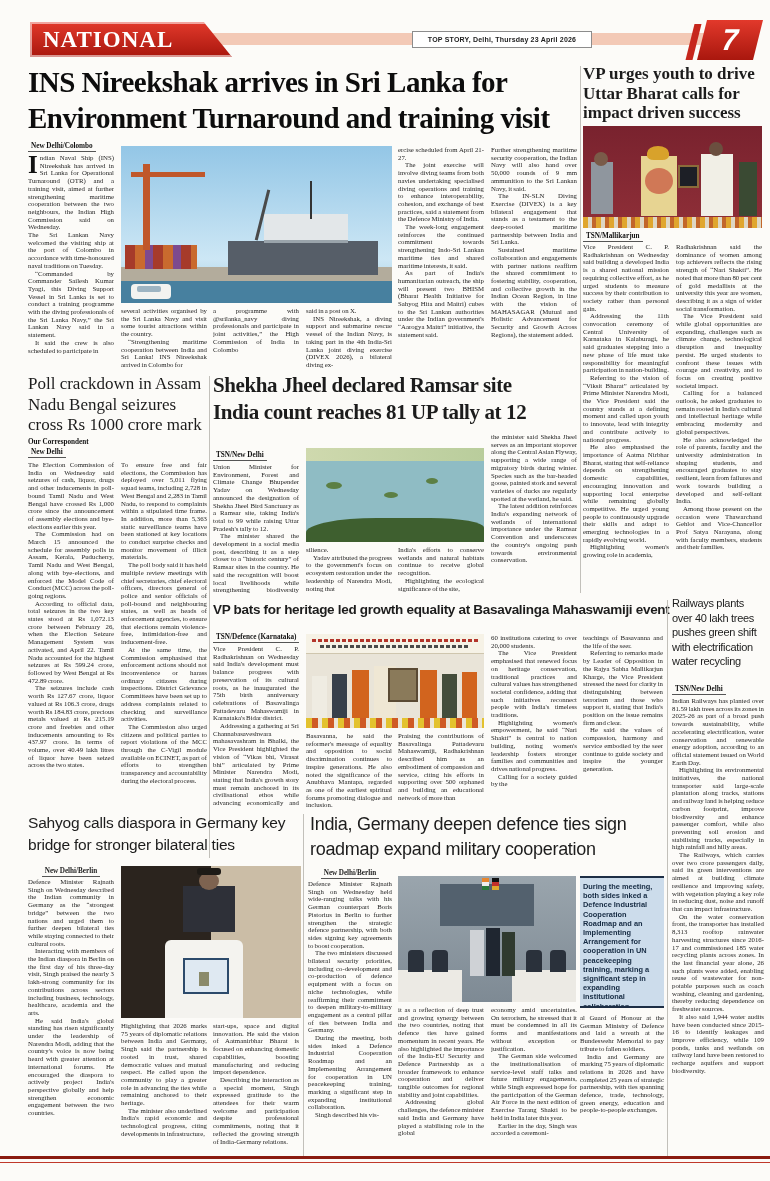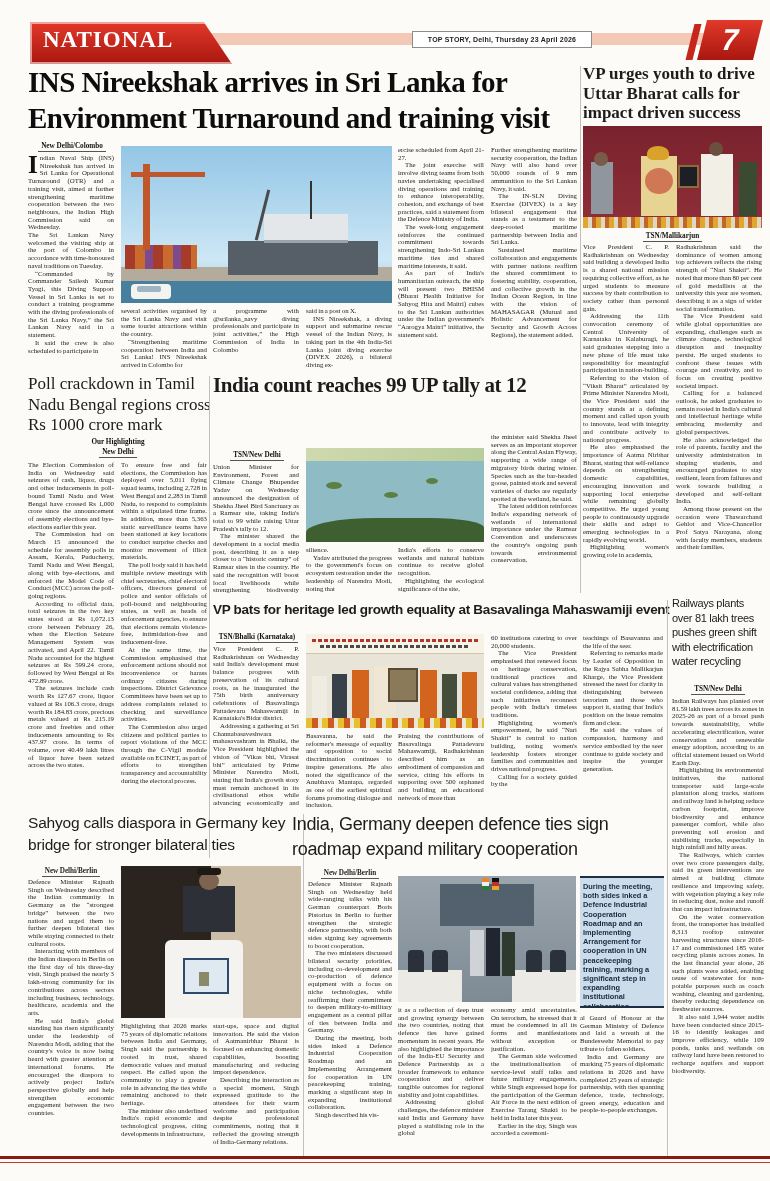--- a/index.html
+++ b/index.html
@@ -1,37 +1,37 @@
 <!DOCTYPE html>
 <html><head>
 <meta charset="utf-8">
 <style>
   html,body{margin:0;padding:0}
   body{width:770px;height:1181px;position:relative;background:#fcfbf8;font-family:"Liberation Serif",serif;color:#1c1c1c;overflow:hidden}
   .abs{position:absolute}
   
   .band{position:absolute;left:30px;top:33px;width:700px;height:12px;background:#f3c9b6}
-  .nat{position:absolute;left:30px;top:22px;width:202px;height:42px;background:linear-gradient(#e2392b,#a9170e);clip-path:polygon(0 0,86% 0,100% 100%,0 100%);box-shadow:inset 0 0 0 2px rgba(255,255,255,.55);color:#fff;font:700 23px/35px "Liberation Serif",serif;letter-spacing:1px;padding-left:13px;box-sizing:border-box}
+  .nat{position:absolute;left:30px;top:22px;width:202px;height:35px;background:linear-gradient(#e2392b,#a9170e);clip-path:polygon(0 0,86% 0,100% 100%,0 100%);box-shadow:inset 0 0 0 2px rgba(255,255,255,.55);color:#fff;font:700 23px/35px "Liberation Serif",serif;letter-spacing:1px;padding-left:13px;box-sizing:border-box}
   .topstory{position:absolute;left:412px;top:31px;width:180px;height:17px;background:#fff;border:1px solid #8c8c8c;font:700 7px/15px "Liberation Sans",sans-serif;text-align:center;color:#222;letter-spacing:.2px;box-sizing:border-box}
   .pg7{position:absolute;left:702px;top:20px;width:56px;height:40px;background:linear-gradient(#e2392b,#a9170e);transform:skewX(-14deg);color:#fff;font:700 30px/40px "Liberation Sans",sans-serif;text-align:center}
   .pg7s{position:absolute;left:690px;top:24px;width:7px;height:36px;background:#c6271d;transform:skewX(-14deg)}
   
   .h-ins{position:absolute;left:28px;top:64px;width:550px;font:700 29px/36px "Liberation Serif",serif;letter-spacing:-.5px;color:#0d0d0d}
   .h-vpy{position:absolute;left:583px;top:64px;width:182px;font:600 17px/19.5px "Liberation Serif",serif}
   .h-poll{position:absolute;left:28px;top:374px;width:186px;font:400 17px/20.5px "Liberation Serif",serif}
   .h-ram{position:absolute;left:213px;top:372px;width:366px;font:700 21px/27px "Liberation Serif",serif;letter-spacing:-.4px}
   .h-her{position:absolute;left:213px;top:601px;width:456px;font:700 13.5px/17px "Liberation Sans",sans-serif;letter-spacing:-.3px;white-space:nowrap}
   .h-rail{position:absolute;left:672px;top:596px;width:92px;font:500 11px/14.5px "Liberation Sans",sans-serif;letter-spacing:-.3px}
   .h-raj{position:absolute;left:28px;top:812px;width:278px;font:300 15.5px/22px "Liberation Sans",sans-serif;letter-spacing:-.2px}
-  .h-ig{position:absolute;left:292px;top:812px;width:352px;font:400 18px/25px "Liberation Sans",sans-serif;letter-spacing:-.3px}
+  .h-ig{position:absolute;left:310px;top:812px;width:352px;font:400 18px/25px "Liberation Sans",sans-serif;letter-spacing:-.3px}
   
   .col{position:absolute;font-size:6.8px;line-height:7.7px;text-align:justify;overflow:hidden;color:#242424;word-spacing:-.4px}
   .col p{margin:0;text-indent:7px}
   .col p:first-child{text-indent:0}
-  .byline{position:absolute;text-align:center;font-weight:700;font-size:7.2px;line-height:10px;color:#111}
+  .byline{position:absolute;text-align:left;font-weight:700;font-size:7.2px;line-height:10px;color:#111}
   .byline .u{border-bottom:.8px solid #555;padding:0 3px 1px}
   .dl{display:block;text-align:center;font-weight:700;font-size:7.2px;line-height:10px;margin-bottom:2px}
   .dl .u{border-bottom:.8px solid #555;padding:0 3px 1px}
   .dropcap{float:left;font:700 25px/21px "Liberation Serif",serif;padding:0 2px 0 0;color:#111}
   .vline{position:absolute;width:1px;background:#c2c0ba}
   .photo{position:absolute;overflow:hidden;background:#d8d5cc}
   .callout{position:absolute;left:580px;top:876px;width:84px;height:132px;background:#ccdceb;border-top:2px solid #1d2e45;border-bottom:2px solid #1d2e45;padding:4px 3px;box-sizing:border-box;font:700 7.4px/9.2px "Liberation Sans",sans-serif;color:#152a42;overflow:hidden}
   .rule1{position:absolute;left:0;top:1156px;width:770px;height:3px;background:#8a1b10}
   .rule2{position:absolute;left:0;top:1162px;width:770px;height:1px;background:#c0392b}
 </style>
@@ -115,41 +115,42 @@
     <p>Highlighting women's growing role in academia,</p>
   </div>
 <div class="col" style="left:676px;top:243px;width:86px;height:350px">
     <p>Radhakrishnan said the dominance of women among top achievers reflects the rising strength of “Nari Shakti”. He noted that more than 80 per cent of gold medallists at the university this year are women, describing it as a sign of wider social transformation.</p>
     <p>The Vice President said while global opportunities are expanding, challenges such as climate change, technological dis­ruption and inequality persist. He urged students to confront these issues with courage and creativity, and to focus on creating positive societal impact.</p>
     <p>Calling for a balanced outlook, he asked graduates to remain rooted in India's cultural and intellectual heritage while embracing modernity and global perspectives.</p>
     <p>He also acknowledged the role of parents, faculty and the university administration in shaping students, and encouraged graduates to stay resilient, learn from failures and work towards building a developed and self-reliant India.</p>
     <p>Among those present on the occasion were Thawarchand Gehlot and Vice-Chancellor Prof Satya Narayana, along with faculty members, students and their families.</p>
   </div>
 
-<div class="h-poll">Poll crackdown in Tamil Nadu Bengal regions cross Rs 1000 crore mark</div>
+<div class="h-poll">Poll crackdown in Assam Nadu Bengal seizures cross Rs 1000 crore mark</div>
 <div class="byline" style="left:28px;top:437px;width:180px">
-  <span style="display:block">Our Highlighting</span>
+  <span style="display:block">Our Correspondent</span>
   <span class="u">New Delhi</span>
 </div>
 <div class="col" style="left:28px;top:461px;width:86px;height:397px">
     <p>The Election Commission of India on Wednesday said seizures of cash, liquor, drugs and other inducements in poll-bound Tamil Nadu and West Bengal have crossed Rs 1,000 crore since the announcement of assembly elections and bye-elections earlier this year.</p>
     <p>The Commission had on March 15 announced the schedule for assembly polls in Assam, Kerala, Puducherry, Tamil Nadu and West Bengal, along with bye-elections, and enforced the Model Code of Conduct (MCC) across the poll-going regions.</p>
     <p>According to official data, total seizures in the two key states stood at Rs 1,072.13 crore between February 26, when the Election Seizure Management System was activated, and April 22. Tamil Nadu accounted for the highest seizures at Rs 599.24 crore, followed by West Bengal at Rs 472.89 crore.</p>
     <p>The seizures include cash worth Rs 127.67 crore, liquor valued at Rs 106.3 crore, drugs worth Rs 184.83 crore, precious metals valued at Rs 215.19 crore and freebies and other inducements amounting to Rs 437.97 crore. In terms of volume, over 40.49 lakh litres of liquor have been seized across the two states.</p>
   </div>
 <div class="col" style="left:121px;top:461px;width:86px;height:397px">
     <p>To ensure free and fair elections, the Commission has deployed over 5,011 flying squad teams, including 2,728 in West Bengal and 2,283 in Tamil Nadu, to respond to complaints within a stipulated time frame. In addition, more than 5,363 static surveillance teams have been stationed at key locations to conduct surprise checks and monitor movement of illicit materials.</p>
     <p>The poll body said it has held multiple review meetings with chief secretaries, chief electoral officers, directors general of police and senior officials of poll-bound and neighbouring states, as well as heads of enforcement agencies, to ensure that elections remain violence-free, intimidation-free and inducement-free.</p>
     <p>At the same time, the Commission emphasised that enforcement actions should not inconvenience or harass ordinary citizens during inspections. District Grievance Committees have been set up to address complaints related to checking and surveillance activities.</p>
     <p>The Commission also urged citizens and political parties to report violations of the MCC through the C-Vigil module available on ECINET, as part of efforts to strengthen transparency and accountability during the electoral process.</p>
   </div>
 <div class="vline" style="left:209px;top:376px;height:482px"></div>
 
 <div class="h-ram">
-  <span style="display:block">India count reaches 99 UP tally at 12</span>
+  <span style="display:block">Shekha Jheel declared Ramsar site</span>
+  <span style="display:block">India count reaches 81 UP tally at 12</span>
 </div>
 <div class="byline" style="left:213px;top:450px;width:88px"><span class="u">TSN/New Delhi</span></div>
 <div class="col" style="left:213px;top:463px;width:86px;height:131px">
     <p>Union Minister for Environment, Forest and Climate Change Bhupender Yadav on Wednesday announced the designation of Shekha Jheel Bird Sanctuary as a Ramsar site, taking India's total to 99 while raising Uttar Pradesh's tally to 12.</p>
     <p>The minister shared the development in a social media post, describing it as a step closer to a “historic century” of Ramsar sites in the country. He said the recognition will boost local livelihoods while strengthening biodiversity conservation, water security and climate re-</p>
   </div>
 <div class="photo" style="left:306px;top:448px;width:178px;height:94px">
   <div class="abs" style="inset:0;background:#8fbcc4"></div>
   <div class="abs" style="left:0;top:0;width:178px;height:13px;background:linear-gradient(90deg,#cfd9ae,#b9cd9c)"></div>
   <div class="abs" style="left:20px;top:34px;width:16px;height:7px;background:#5c7f44;border-radius:50%"></div>
@@ -164,21 +165,21 @@
 <div class="col" style="left:398px;top:546px;width:86px;height:48px">
     <p>India's efforts to conserve wetlands and natural habitats continue to receive global recognition.</p>
     <p>Highlighting the ecological significance of the site,</p>
   </div>
 <div class="col" style="left:491px;top:433px;width:86px;height:161px">
     <p>the minister said Shekha Jheel serves as an important stopover along the Central Asian Flyway, supporting a wide range of migratory birds during winter. Species such as the bar-headed goose, painted stork and several varieties of ducks are regularly spotted at the wetland, he said.</p>
     <p>The latest addition reinforces India's expanding network of wetlands of international importance under the Ramsar Convention and underscores the country's ongoing push towards environmental conservation.</p>
   </div>
 
 <div class="h-her">VP bats for heritage led growth equality at Basavalinga Mahaswamiji event</div>
-<div class="byline" style="left:213px;top:632px;width:88px"><span class="u">TSN/Bhalki (Karnataka)</span></div>
+<div class="byline" style="left:213px;top:632px;width:88px"><span class="u">TSN/Defence (Karnataka)</span></div>
 <div class="col" style="left:213px;top:645px;width:86px;height:163px">
     <p>Vice President C. P. Radhakrishnan on Wednesday said India's development must balance progress with preservation of its cultural roots, as he inaugurated the 75th birth anniversary celebrations of Basavalinga Pattadevaru Mahaswamiji in Karnataka's Bidar district.</p>
     <p>Addressing a gathering at Sri Channabasaveshwara mahasavashram in Bhalki, the Vice President highlighted the vision of “Vikas bhi, Virasat bhi” articulated by Prime Minister Narendra Modi, stating that India's growth story must remain anchored in its civilisational ethos while advancing economically and technologically.</p>
   </div>
 <div class="photo" style="left:306px;top:634px;width:178px;height:94px">
   <div class="abs" style="inset:0;background:#e9e4d8"></div>
   <div class="abs" style="left:0;top:0;width:178px;height:19px;background:#f6f2e6;border-bottom:1px solid #cfc6ae">
     <div class="abs" style="left:6px;top:5px;width:166px;height:3px;background:repeating-linear-gradient(90deg,#b3342a 0 4px,transparent 4px 6px)"></div>
     <div class="abs" style="left:14px;top:11px;width:150px;height:3px;background:repeating-linear-gradient(90deg,#4a4a4a 0 4px,transparent 4px 6px)"></div>
   </div>
@@ -204,21 +205,21 @@
     <p>Highlighting women's empowerment, he said “Nari Shakti” is central to nation building, noting women's leadership fosters stronger families and communities and drives national progress.</p>
     <p>Calling for a society guided by the</p>
   </div>
 <div class="col" style="left:583px;top:634px;width:80px;height:174px">
     <p>teachings of Basavanna and the life of the seer.</p>
     <p>Referring to remarks made by Leader of Opposition in the Rajya Sabha Mallikarjun Kharge, the Vice President stressed the need for clarity in distinguishing between terrorism and those who support it, stating that India's position on the issue remains firm and clear.</p>
     <p>He said the values of compassion, harmony and service embodied by the seer continue to guide society and inspire the younger generation.</p>
   </div>
 
 <div class="vline" style="left:667px;top:600px;height:556px"></div>
-<div class="h-rail">Railways plants over 81 lakh trees pushes green shift with electrification water recycling</div>
+<div class="h-rail">Railways plants over 40 lakh trees pushes green shift with electrification water recycling</div>
 <div class="byline" style="left:672px;top:684px;width:92px"><span class="u">TSN/New Delhi</span></div>
 <div class="col" style="left:672px;top:697px;width:92px;height:445px">
     <p>Indian Railways has planted over 81.59 lakh trees across its zones in 2025-26 as part of a broad push towards sustainability, while accelerating electrification, water conservation and renewable energy adoption, according to an official statement issued on World Earth Day.</p>
     <p>Highlighting its environmental initiatives, the national transporter said large-scale plantation along tracks, stations and railway land is helping reduce carbon footprint, improve biodiversity and enhance passenger comfort, while also preventing soil erosion and stabilising tracks, especially in high rainfall and hilly areas.</p>
     <p>The Railways, which carries over two crore passengers daily, said its green interventions are aimed at building climate resilience and improving safety, with vegetation playing a key role in reducing dust, noise and runoff that can impact infrastructure.</p>
     <p>On the water conservation front, the transporter has installed 8,313 rooftop rainwater harvesting structures since 2016-17 and commissioned 185 water recycling plants across zones. In the last financial year alone, 26 such plants were added, enabling reuse of wastewater for non-potable purposes such as coach washing, cleaning and gardening, thereby reducing dependence on freshwater sources.</p>
     <p>It also said 1,944 water audits have been conducted since 2015-16 to identify leakages and improve efficiency, while 109 ponds, tanks and wetlands on railway land have been restored to recharge aquifers and support biodiversity.</p>
   </div>
 
 <div class="h-raj">Sahyog calls diaspora in Germany key bridge for stronger bilateral ties</div>

